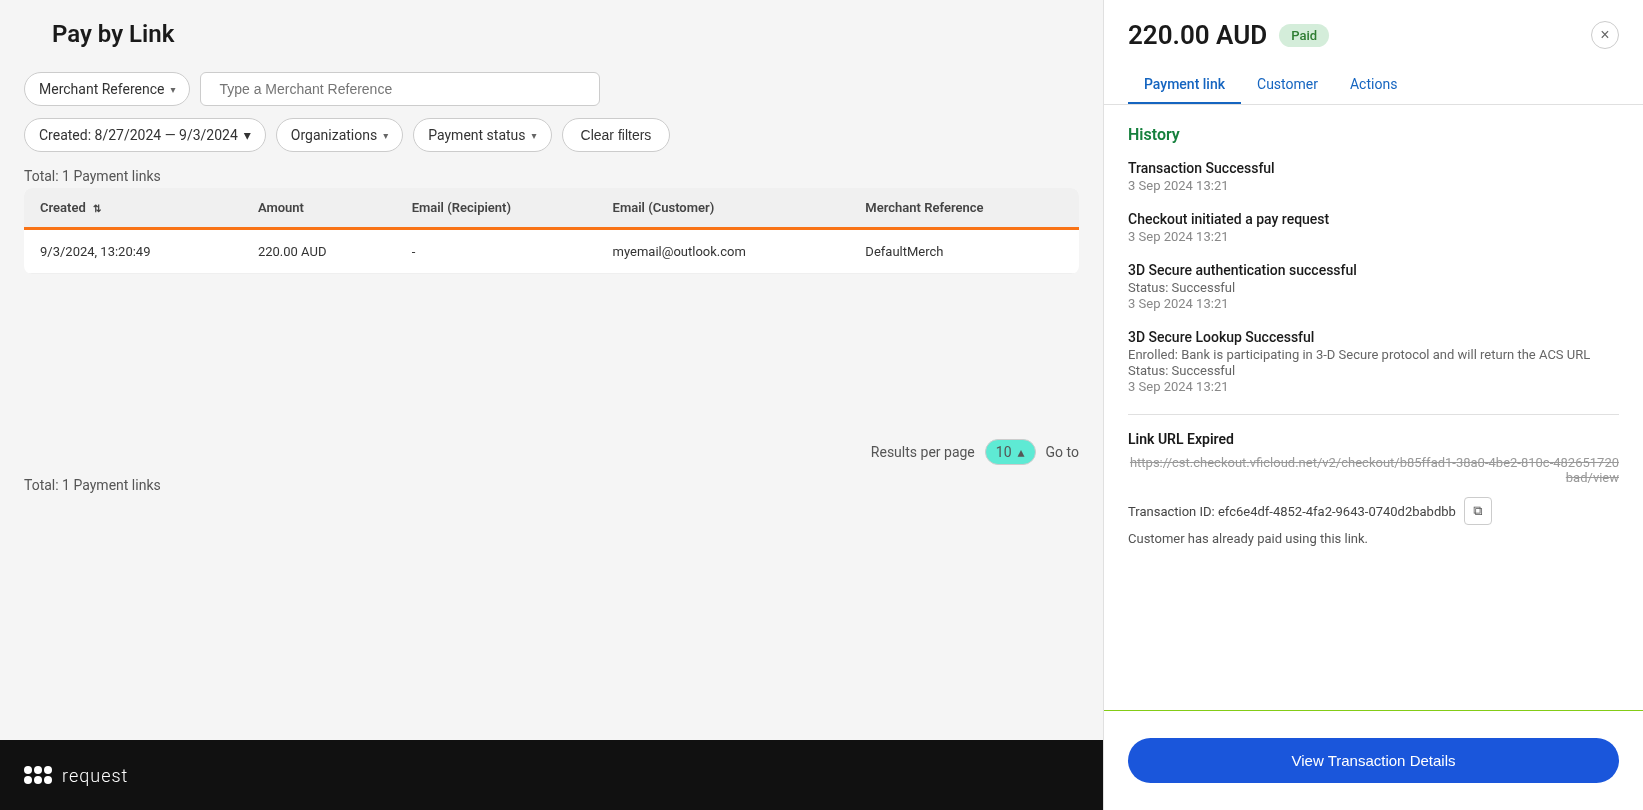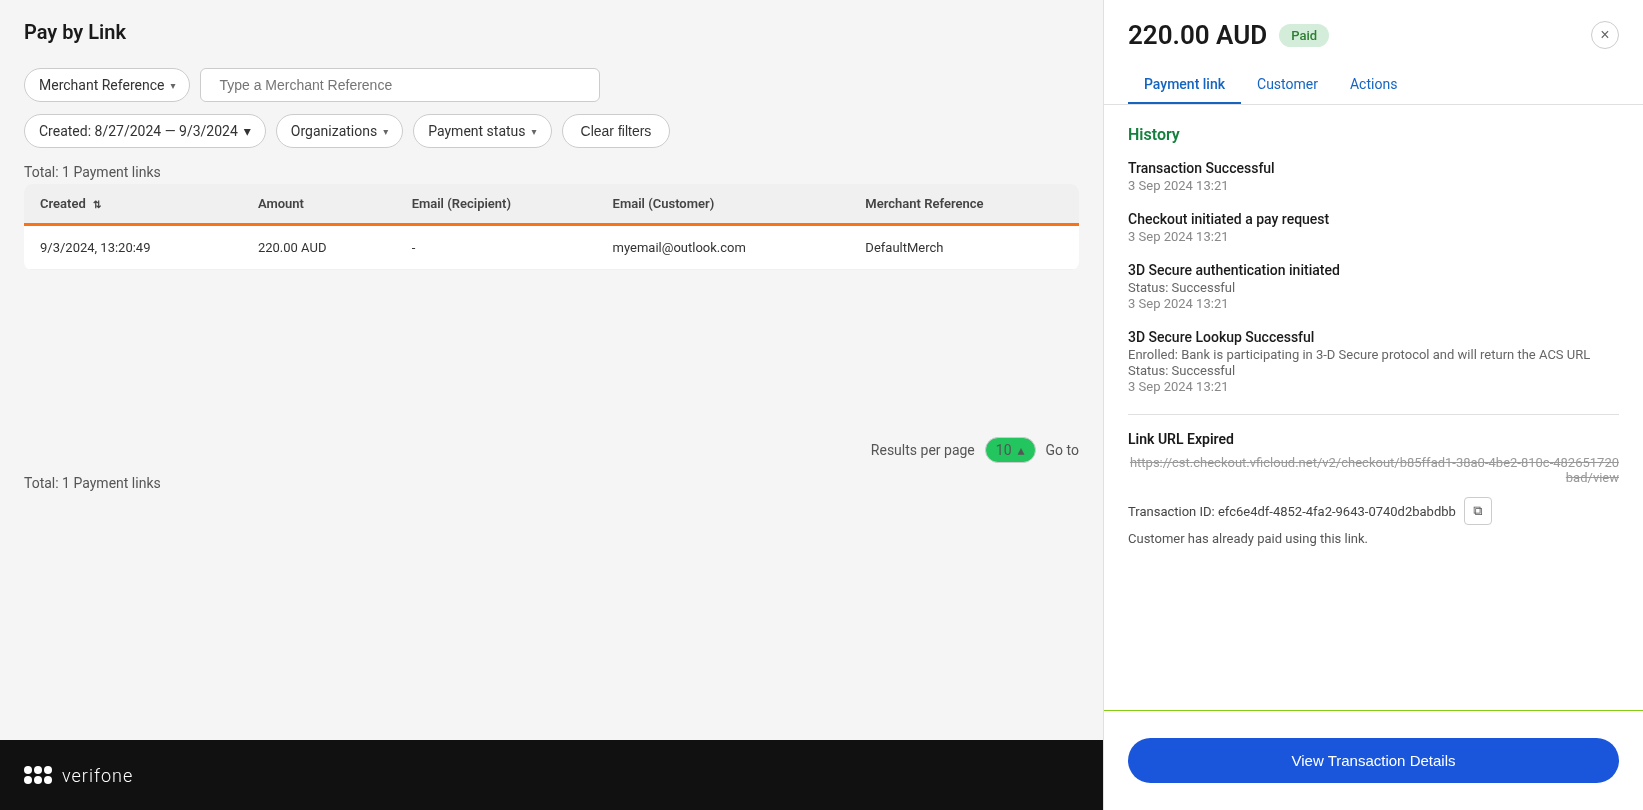--- a/index.html
+++ b/index.html
@@ -4,21 +4,21 @@
   <style>
     * { box-sizing: border-box; margin: 0; padding: 0; }
     body { font-family: -apple-system, BlinkMacSystemFont, 'Segoe UI', Roboto, sans-serif; background: #f5f5f5; display: flex; flex-direction: column; height: 810px; overflow: hidden; }
 
     .main-layout { display: flex; flex: 1; overflow: hidden; }
 
     
     .left-panel { flex: 1; display: flex; flex-direction: column; overflow: hidden; background: #f5f5f5; }
 
     .page-header { padding: 20px 24px 16px; background: #f5f5f5; }
-    .page-title { font-size: 20px; font-weight: 600; color: #1a1a1a; }
+    .page-title { font-size: 24px; font-weight: 600; color: #1a1a1a; margin-left: 28px; }
 
     .filters-row { display: flex; align-items: center; gap: 10px; padding: 8px 24px; }
     .filter-dropdown { display: flex; align-items: center; gap: 6px; padding: 8px 14px; border: 1px solid #ccc; border-radius: 20px; background: white; cursor: pointer; font-size: 14px; color: #333; }
     .filter-dropdown .chevron { font-size: 10px; color: #666; }
     .filter-search { flex: 1; padding: 8px 18px; border: 1px solid #ccc; border-radius: 6px; background: white; font-size: 14px; color: #333; max-width: 400px; }
     .clear-filters-btn { padding: 8px 18px; border: 1px solid #ccc; border-radius: 20px; background: white; cursor: pointer; font-size: 14px; color: #333; }
 
     .date-filter { display: flex; align-items: center; gap: 6px; padding: 8px 14px; border: 1px solid #ccc; border-radius: 20px; background: white; cursor: pointer; font-size: 14px; color: #333; }
 
     .second-filters { display: flex; align-items: center; gap: 10px; padding: 4px 24px 12px; }
@@ -26,21 +26,21 @@
     .total-count { padding: 4px 24px; font-size: 14px; color: #555; }
 
     .table-container { flex: 1; overflow-y: auto; padding: 0 24px; }
     table { width: 100%; border-collapse: collapse; background: white; border-radius: 8px; overflow: hidden; }
     thead tr { background: #f0f0f0; }
     th { padding: 12px 16px; text-align: left; font-size: 13px; font-weight: 600; color: #444; border-bottom: 3px solid #f97316; white-space: nowrap; }
     td { padding: 14px 16px; font-size: 13px; color: #333; border-bottom: 1px solid #efefef; }
     .sort-icon { display: inline-block; margin-left: 4px; font-size: 10px; }
 
     .pagination-row { display: flex; align-items: center; justify-content: flex-end; padding: 12px 24px; font-size: 14px; color: #555; gap: 10px; }
-    .per-page-select { display: flex; align-items: center; gap: 6px; padding: 4px 10px; border: 1px solid #ccc; border-radius: 16px; background: #22c55e; cursor: pointer; font-size: 14px; }
+    .per-page-select { display: flex; align-items: center; gap: 6px; padding: 4px 10px; border: 1px solid #ccc; border-radius: 16px; background: #5eead4; cursor: pointer; font-size: 14px; }
     .total-bottom { padding: 0 24px 8px; font-size: 14px; color: #555; }
 
     
     .bottom-bar { height: 70px; background: #111; display: flex; align-items: center; padding: 0 24px; }
     .verifone-logo { display: flex; align-items: center; gap: 10px; }
     .logo-dots { display: grid; grid-template-columns: repeat(3, 8px); gap: 2px; }
     .logo-dot { width: 8px; height: 8px; background: white; border-radius: 50%; }
     .logo-text { color: white; font-size: 18px; font-weight: 300; letter-spacing: 1px; }
 
     
@@ -167,21 +167,21 @@
     <div class="bottom-bar">
       <div class="verifone-logo">
         <div class="logo-dots">
           <div class="logo-dot"></div>
           <div class="logo-dot"></div>
           <div class="logo-dot"></div>
           <div class="logo-dot"></div>
           <div class="logo-dot"></div>
           <div class="logo-dot"></div>
         </div>
-        <span class="logo-text">verifone</span>
+        <span class="logo-text">request</span>
       </div>
     </div>
   </div>
 
   <div class="right-panel">
     <div class="right-header">
       <div class="right-header-top">
         <div class="amount-badge">
           <span class="amount-text">220.00 AUD</span>
           <span class="paid-badge">Paid</span>
@@ -211,21 +211,21 @@
         <div id="history-items">
             <div class="history-item">
               <div class="history-event">Transaction Successful</div>
               <div class="history-date">3 Sep 2024 13:21</div>
             </div>
             <div class="history-item">
               <div class="history-event">Checkout initiated a pay request</div>
               <div class="history-date">3 Sep 2024 13:21</div>
             </div>
             <div class="history-item">
-              <div class="history-event">3D Secure authentication initiated</div>
+              <div class="history-event">3D Secure authentication successful</div>
               <div class="history-sub">Status: Successful</div>
               <div class="history-date">3 Sep 2024 13:21</div>
             </div>
             <div class="history-item">
               <div class="history-event">3D Secure Lookup Successful</div>
               <div class="history-sub">Enrolled: Bank is participating in 3-D Secure protocol and will return the ACS URL</div>
               <div class="history-sub">Status: Successful</div>
               <div class="history-date">3 Sep 2024 13:21</div>
             </div>
           </div>

